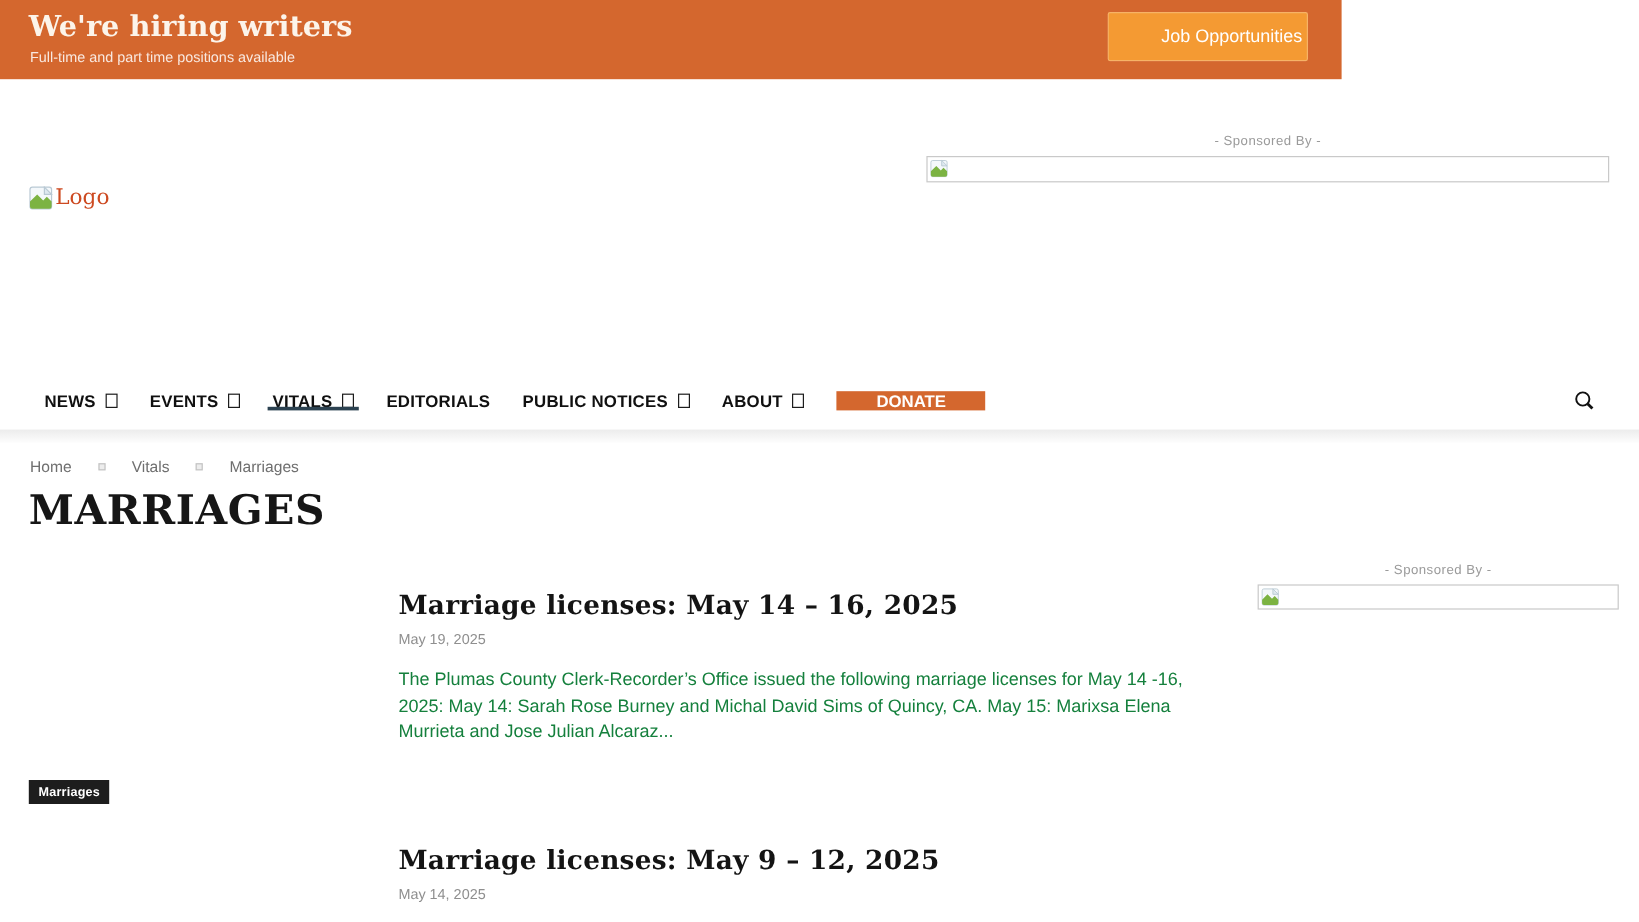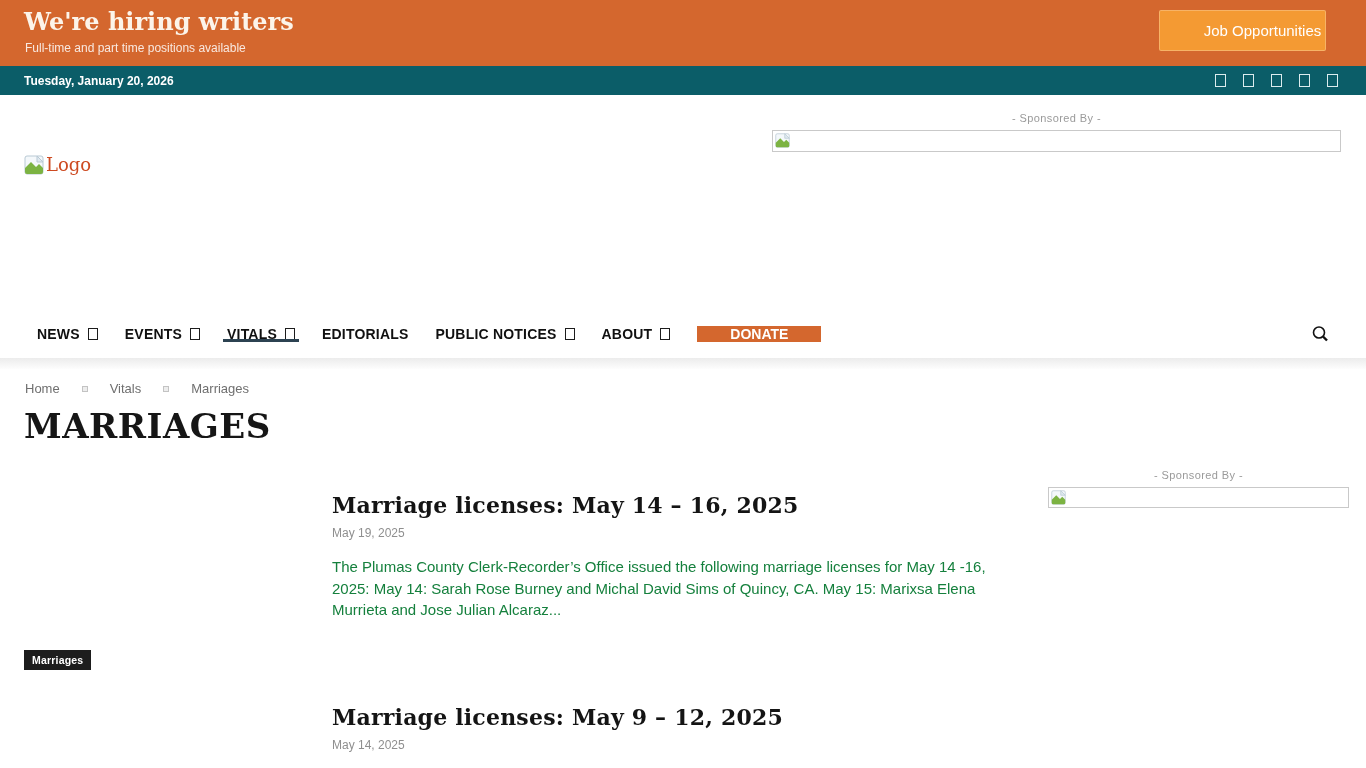--- a/index.html
+++ b/index.html
@@ -3,28 +3,28 @@
 <meta charset="utf-8">
 <style>
   * { margin:0; padding:0; box-sizing:border-box; }
   html,body { background:#fff; }
   .page {
     position:relative; width:1366px; height:768px; overflow:hidden;
     background:#fff; font-family:"Liberation Sans", sans-serif;
   }
 
   
-  .top-banner { position:absolute; top:0; left:0; width:1366px; height:66px; background:#d4672e; }
+  .top-banner { position:absolute; top:0; left:0; width:1118px; height:66px; background:#d4672e; }
   .banner-title {
     position:absolute; left:24px; top:7px;
     font-family:"DejaVu Serif", serif; font-weight:bold; font-size:24px; color:#fcf4ea;
   }
   .banner-subtitle { position:absolute; left:25px; top:41px; font-size:12px; color:rgba(255,255,255,.85); }
   .job-btn {
-    position:absolute; right:40px; top:10px; width:167px; height:41px;
+    position:absolute; right:28px; top:10px; width:167px; height:41px;
     background:#f49a33; border:1px solid rgba(255,255,255,.25); border-radius:2px;
     color:#fff; font-size:15px; font-family:"Liberation Sans", sans-serif; cursor:pointer;padding-left:40px;
   }
 
   
   .date-bar {
     position:absolute; top:66px; left:0; width:1366px; height:29px;
     background:#0b5d68; display:flex; align-items:center;
   }
   .date-text { margin-left:24px; color:#fff; font-size:12px; font-weight:bold; }
@@ -112,30 +112,20 @@
 <body>
 
 <div class="page">
 
   <header class="top-banner">
     <div class="banner-title">We're hiring writers</div>
     <div class="banner-subtitle">Full-time and part time positions available</div>
     <button class="job-btn">Job Opportunities</button>
   </header>
 
-  <div class="date-bar">
-    <span class="date-text">Tuesday, January 20, 2026</span>
-    <div class="social-icons">
-      <span class="social-icon"></span>
-      <span class="social-icon"></span>
-      <span class="social-icon"></span>
-      <span class="social-icon"></span>
-      <span class="social-icon"></span>
-    </div>
-  </div>
 
   <div class="logo">
     <svg class="broken-img" width="20" height="20" viewBox="0 0 20 20">
       <rect x="1" y="1" width="18" height="18" rx="2" fill="#f4f8fb" stroke="#b9c9d4"></rect>
       <path d="M1 13 l6 -6 5 5 3 -3 4 4 v4 a2 2 0 0 1 -2 2 h-14 a2 2 0 0 1 -2 -2 z" fill="#7cb342"></path>
       <path d="M13 1 l6 6 h-6 z" fill="#dfe9f0" stroke="#b9c9d4"></path>
     </svg>
     <span class="logo-alt">Logo</span>
   </div>
 

